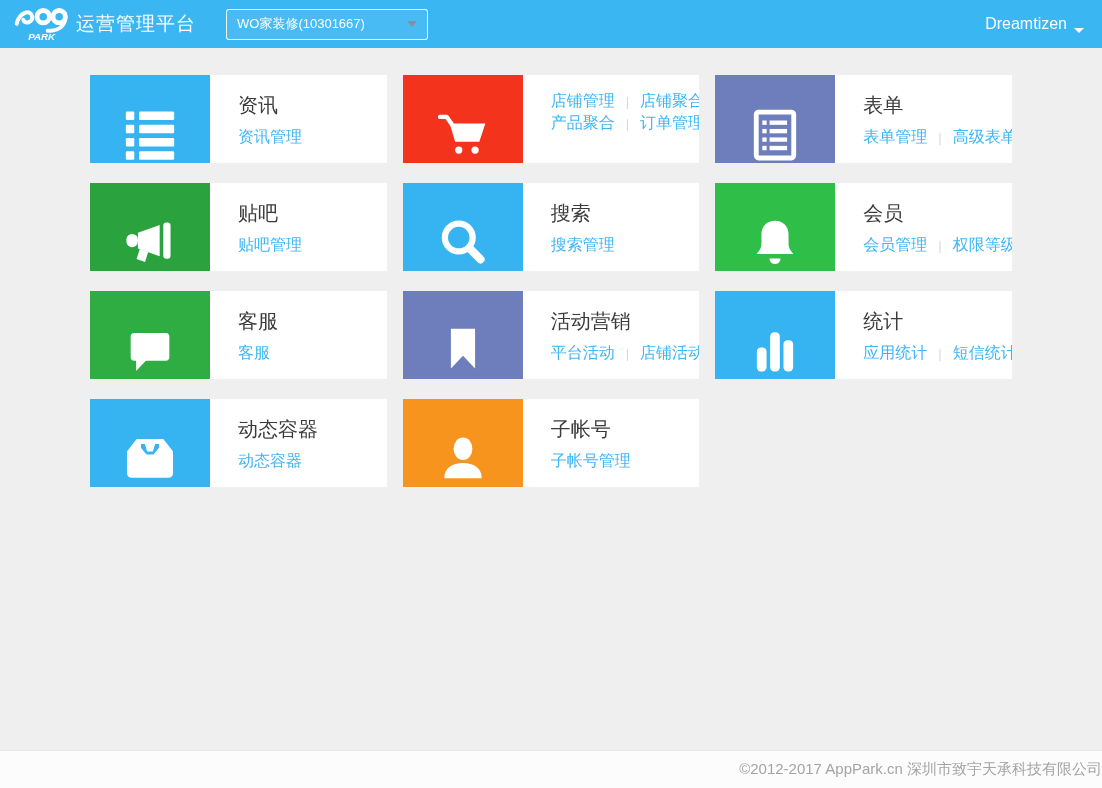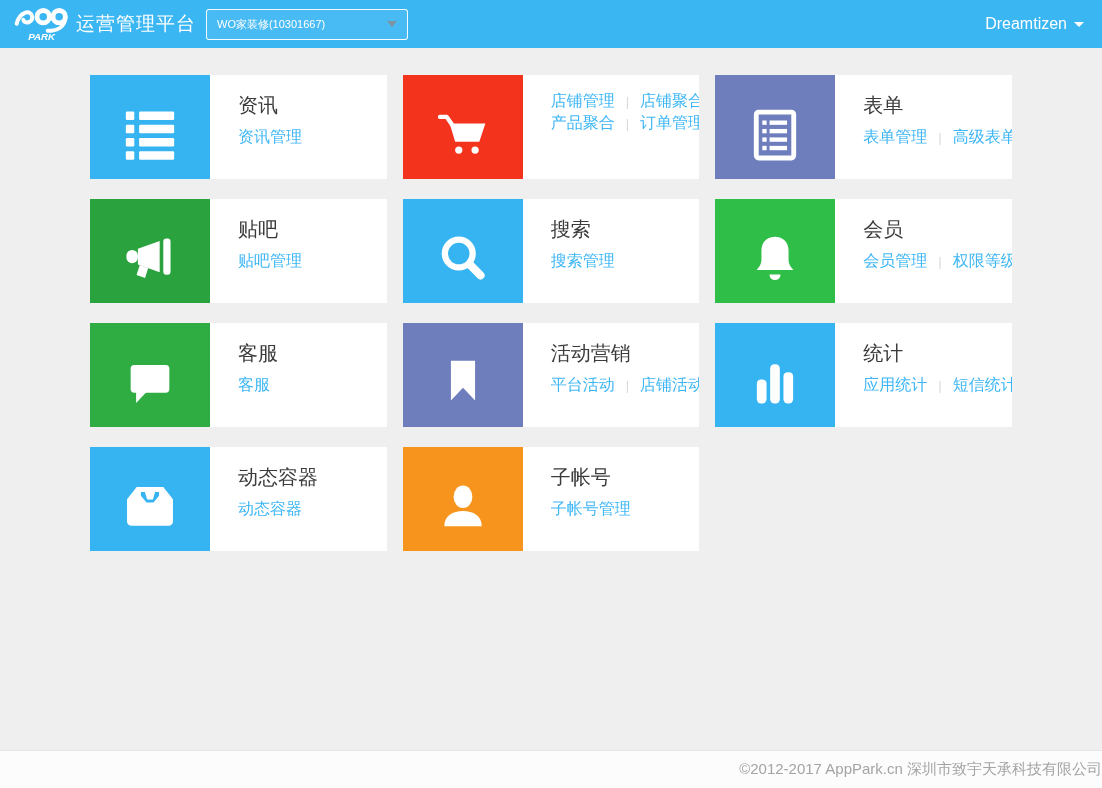--- a/index.html
+++ b/index.html
@@ -22,46 +22,46 @@
     flex-shrink: 0;
   }
   .brand { display: flex; align-items: center; }
   .brand-title {
     color: #ffffff;
     font-size: 19px;
     letter-spacing: 1px;
     font-weight: 400;
   }
   .app-select {
-    margin-left: 10px;
+    margin-left: 30px;
     width: 202px;
     height: 31px;
     border: 1px solid rgba(255,255,255,0.95);
     border-radius: 3px;
     background: rgba(255,255,255,0.08);
     color: #ffffff;
-    font-size: 11px;
+    font-size: 13px;
     display: flex;
     align-items: center;
     padding: 0 10px;
     cursor: pointer;
   }
   .app-select .caret {
     margin-left: auto;
     width: 0; height: 0;
     border-left: 5px solid transparent;
     border-right: 5px solid transparent;
     border-top: 6px solid #7e93a2;
   }
   .nav-spacer { flex: 1; }
   .user-menu {
     color: #ffffff;
     font-size: 16px;
     display: flex;
-    align-items: center;
+    align-items: flex-end;
     cursor: pointer;
   }
   .user-menu .caret {
     margin-left: 7px;
     width: 0; height: 0;
     border-left: 5px solid transparent;
     border-right: 5px solid transparent;
     border-top: 5px solid #ffffff;
   }
 
@@ -69,21 +69,21 @@
   .main { flex: 1; }
   .grid {
     width: 922px;
     margin: 27px auto 0;
     display: grid;
     grid-template-columns: repeat(3, 1fr);
     column-gap: 16px;
     row-gap: 20px;
   }
   .card {
-    height: 104px;
+    height: 88px;
     background: #ffffff;
     display: flex;
     overflow: hidden;
   }
   .tile {
     width: 120px;
     height: 120px;
     flex-shrink: 0;
     display: flex;
     align-items: center;

